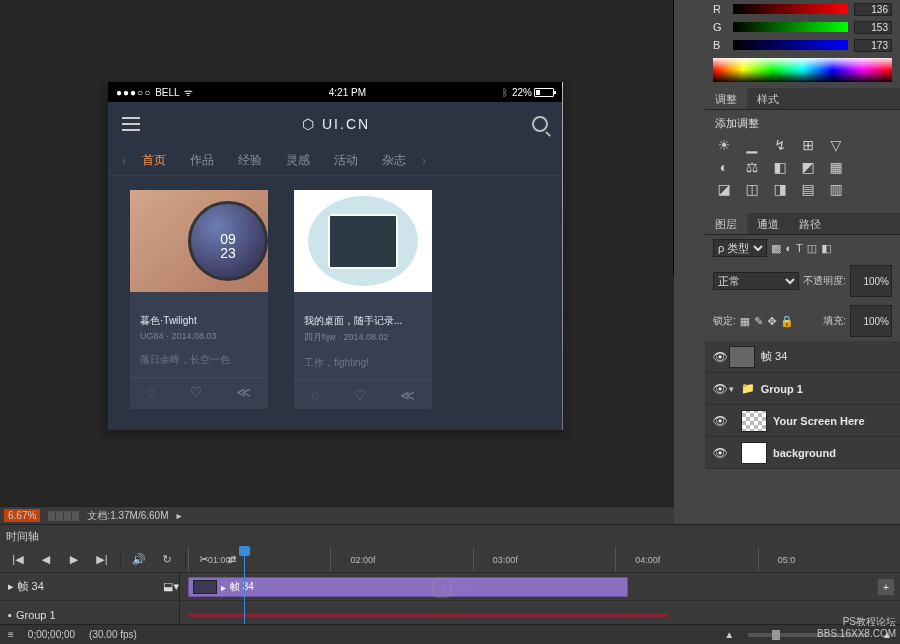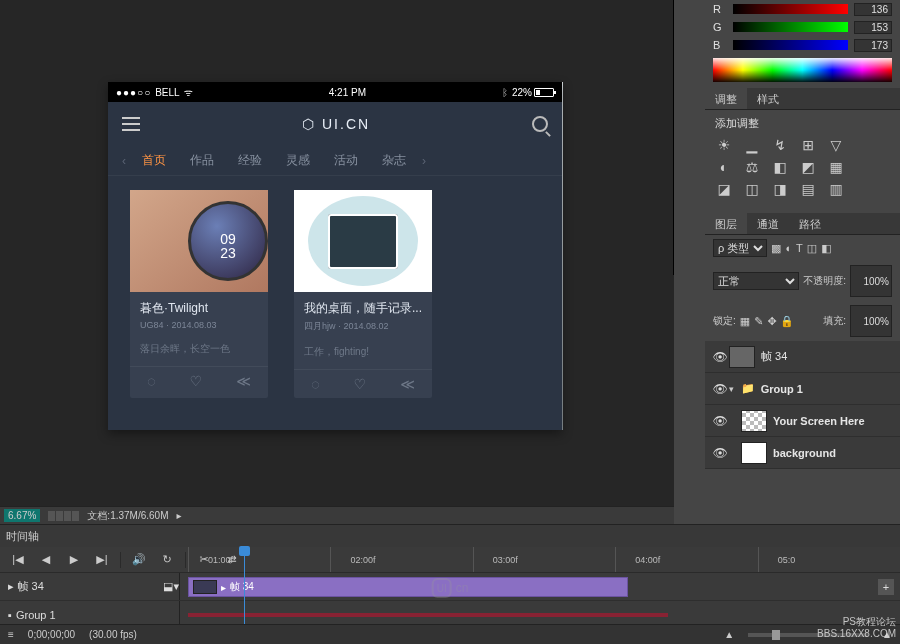--- a/index.html
+++ b/index.html
@@ -34,21 +34,21 @@
 .tabs .active { color: #ff9544; }
 
 .cards { display: flex; gap: 26px; padding: 14px 22px; }
 .card { width: 138px; background: #374050; border-radius: 2px; }
 .thumb { width: 100%; height: 102px; background: #fff; display: flex; align-items: center; justify-content: center; overflow: hidden; }
 .watch-face { width: 80px; height: 80px; border-radius: 50%; background: radial-gradient(circle at 35% 30%, #6b7fb6, #2d2340); border: 3px solid #333; position: relative; }
 .watch-face .timeb { position:absolute; top:28px; left:0; right:0; text-align:center; color:#fff; font-size:14px; line-height:14px; }
 .thumb-bg { width: 110px; height: 90px; border-radius:50%; background:#cde5ea; display:flex; align-items:center; justify-content:center; }
 .thumb-bg .desk { width:70px; height:55px; background:#2a3b45; border-radius:3px; box-shadow:0 0 0 2px #fff inset; }
 .card-body { padding: 8px 10px 6px; }
-.card-title { color: #e0e6ef; font-size: 12px; white-space: nowrap; overflow: hidden; text-overflow: ellipsis; }
+.card-title { color: #e0e6ef; font-size: 10px; white-space: nowrap; overflow: hidden; text-overflow: ellipsis; margin-top: 14px; }
 .card-meta { color: #7c8697; font-size: 9px; margin-top: 3px; }
 .card-desc { color: #6e7888; font-size: 10px; padding: 6px 10px 10px; }
 .card-actions { display: flex; justify-content: space-around; padding: 6px 0; border-top: 1px solid rgba(255,255,255,.06); }
 .card-actions span { color: #6e7888; font-size: 14px; }
 
 .laptop-bg { position: absolute; left: 437px; top: 82px; width: 126px; height: 348px; background: linear-gradient(160deg,#dfe5e8,#8f979b); }
 
 
 .east { position: absolute; right: 0; top: 0; width: 226px; height: 644px; background: #454545; }
 .west-of-east { position: absolute; right: 195px; top: 0; width: 32px; height: 275px; background: #3a3a3a; border-left: 1px solid #000; display: flex; flex-direction: column; align-items: center; gap: 8px; padding-top: 8px; }
@@ -78,21 +78,21 @@
 .layer-row { display:flex; align-items:center; height: 32px; padding: 0 6px; border-bottom:1px solid #2e2e2e; }
 .layer-row .eye { width: 18px; color:#ddd; font-size:12px; text-align:center; }
 .layer-row .arrow { width:12px; color:#ccc; font-size:9px; }
 .layer-row .lthumb { width:26px; height:22px; background:#666; border:1px solid #222; margin-right:6px; }
 .layer-row .lname { flex:1; font-size:11px; color:#e5e5e5; }
 .layer-row .lname.bold { font-weight:bold; }
 .layer-row.indent .lthumb { margin-left: 12px; }
 
 
 .status { position:absolute; left:0; top:506px; width: 674px; height: 18px; background:#3a3a3a; display:flex; align-items:center; font-size:10px; color:#ccc; padding-left:4px; border-top:1px solid #222; gap:8px; }
-.status .zoom { background:#0f766e; padding:1px 4px; }
+.status .zoom { background:#c2410c; padding:1px 4px; }
 .status .grid { display:flex; gap:1px; }
 .status .grid span { width:7px; height:10px; background:#555; }
 
 .timeline { position:absolute; left:0; top:524px; width:900px; height:120px; background:#3a3a3a; border-top:1px solid #222; }
 .tl-tabs { height:22px; display:flex; align-items:center; padding:0 6px; font-size:11px; background:#383838; }
 .tl-ctrl { height:26px; display:flex; align-items:center; padding:0 6px; gap:4px; border-bottom:1px solid #2a2a2a; }
 .tl-ctrl .btn { width:24px; height:20px; display:flex; align-items:center; justify-content:center; color:#ccc; font-size:11px; }
 .tl-ctrl .sep { width:1px; height:16px; background:#2a2a2a; margin:0 2px; }
 .tl-ruler { position:absolute; left:188px; right:0; top:22px; height:26px; border-bottom:1px solid #2a2a2a; display:flex; }
 .tl-tick { flex:1; border-left:1px solid #555; font-size:9px; color:#bbb; padding-left:19px; padding-top:8px; }

